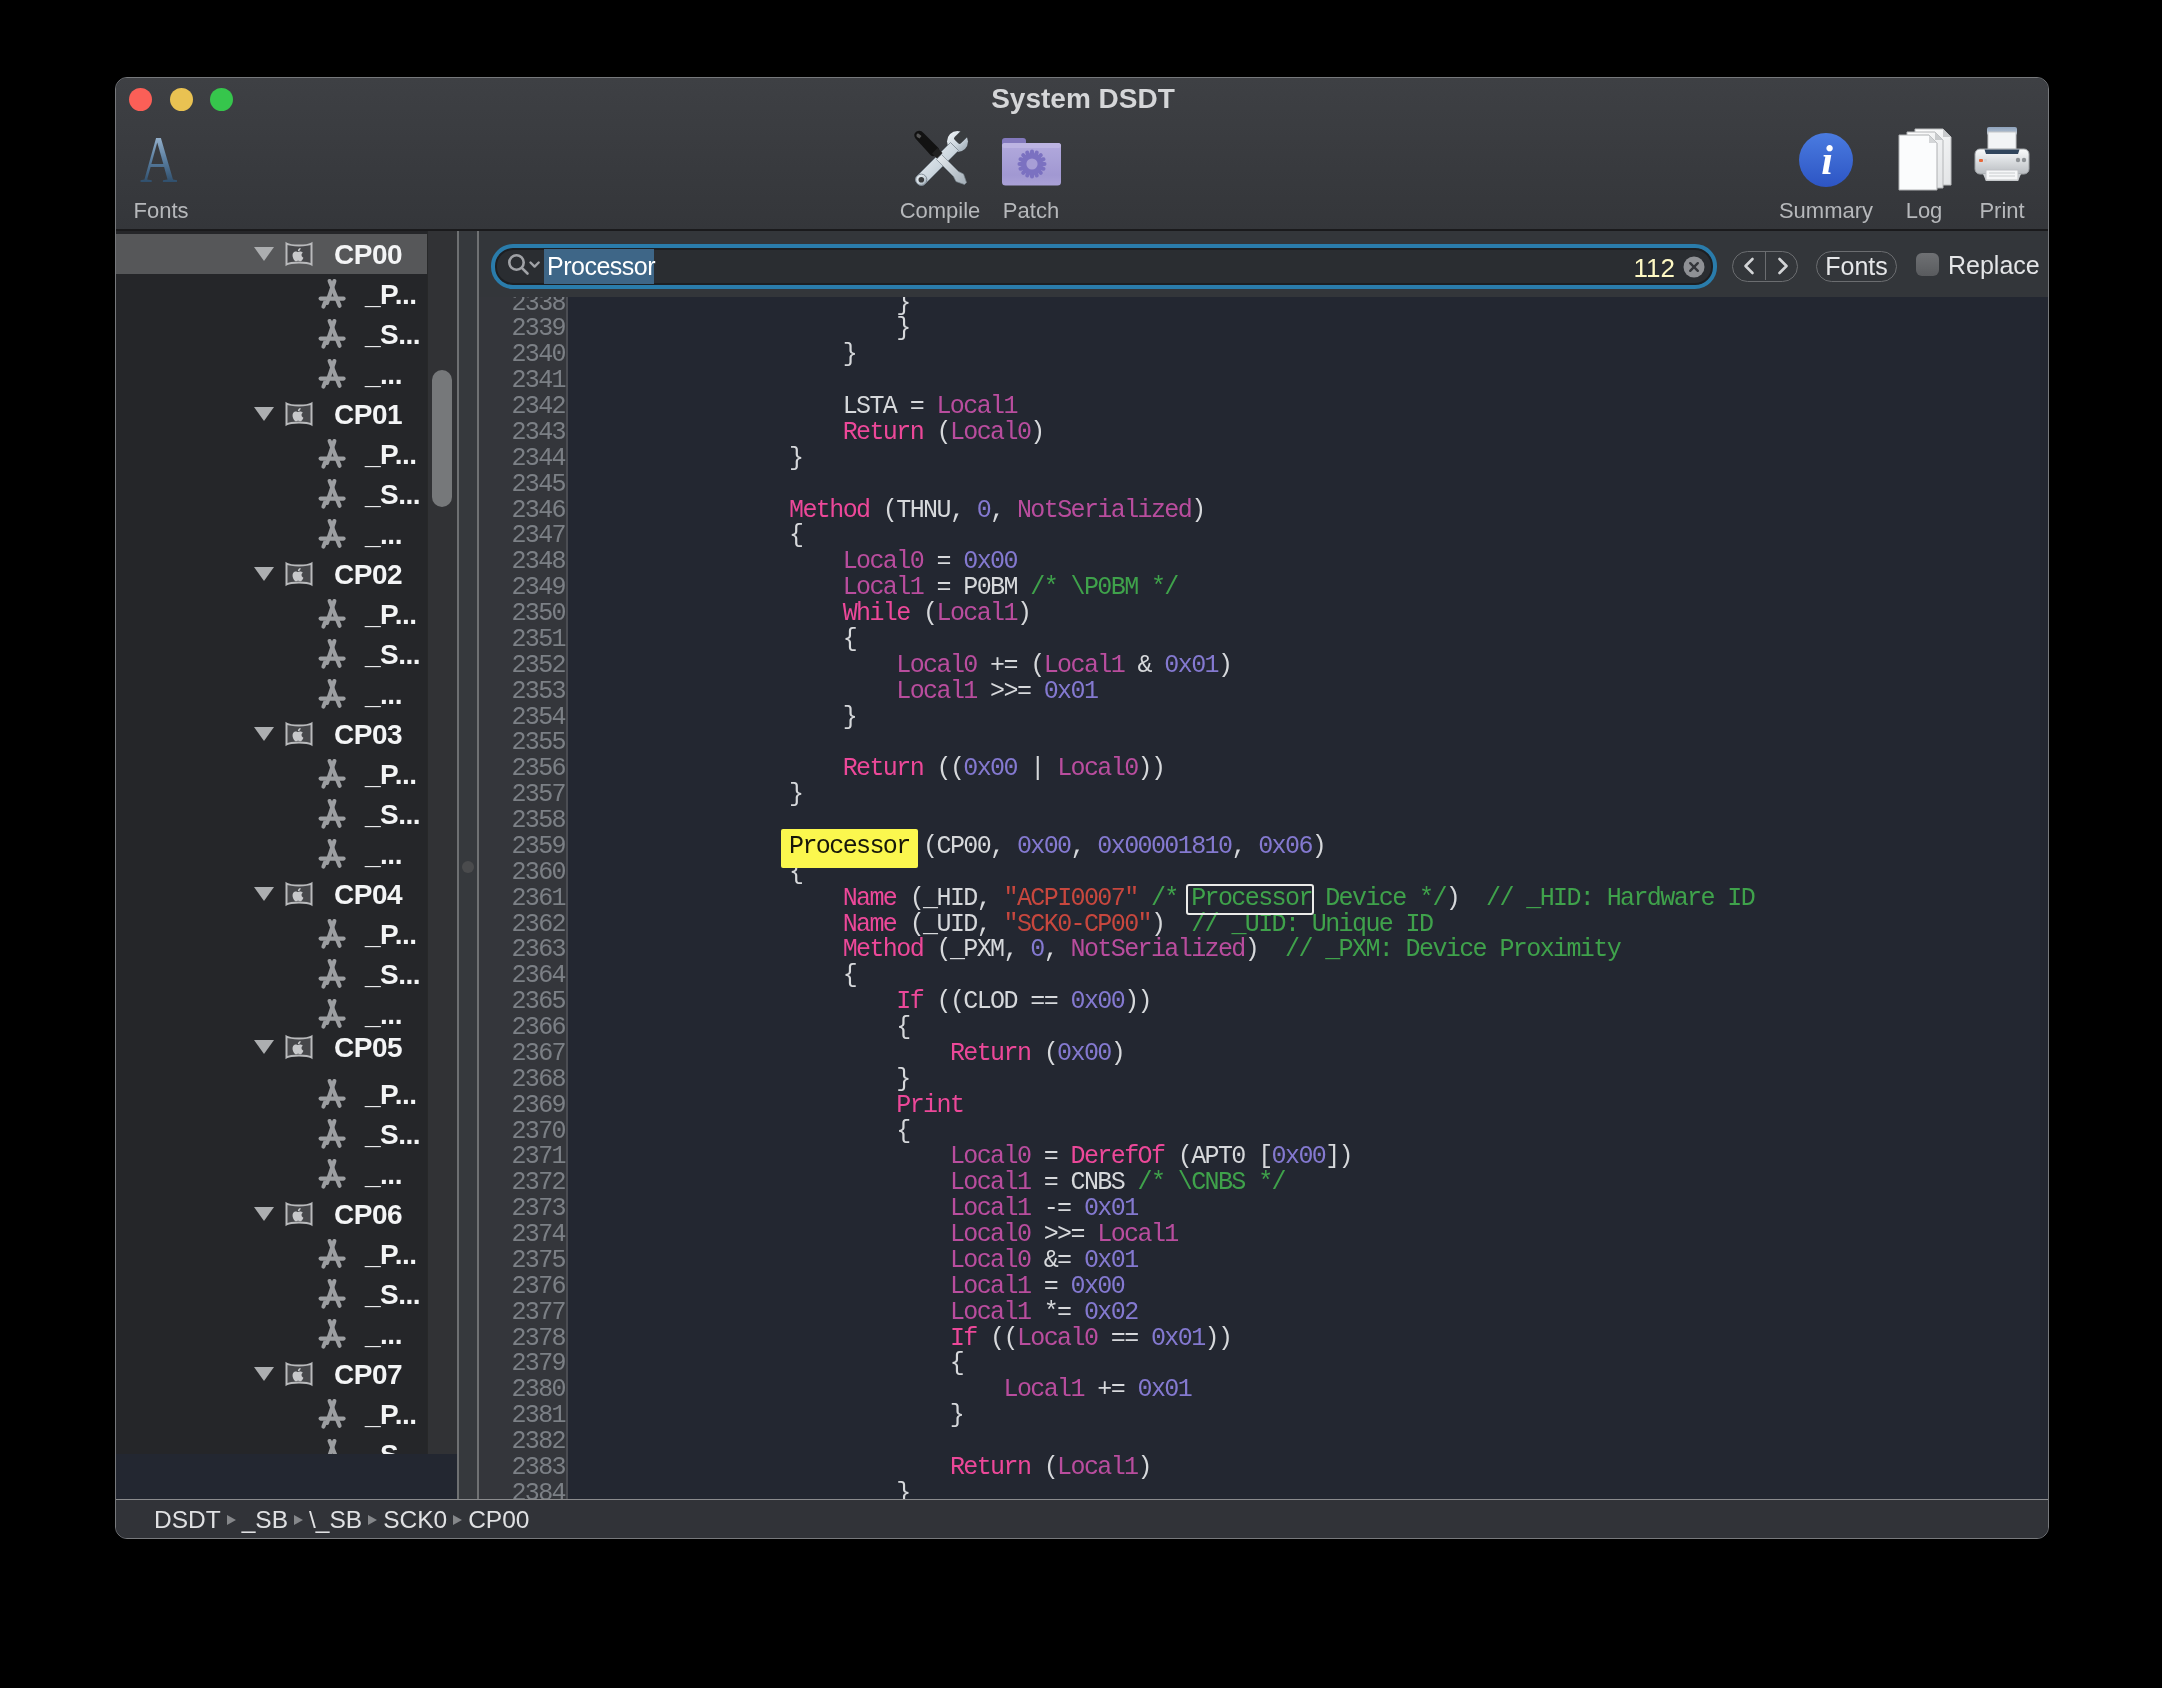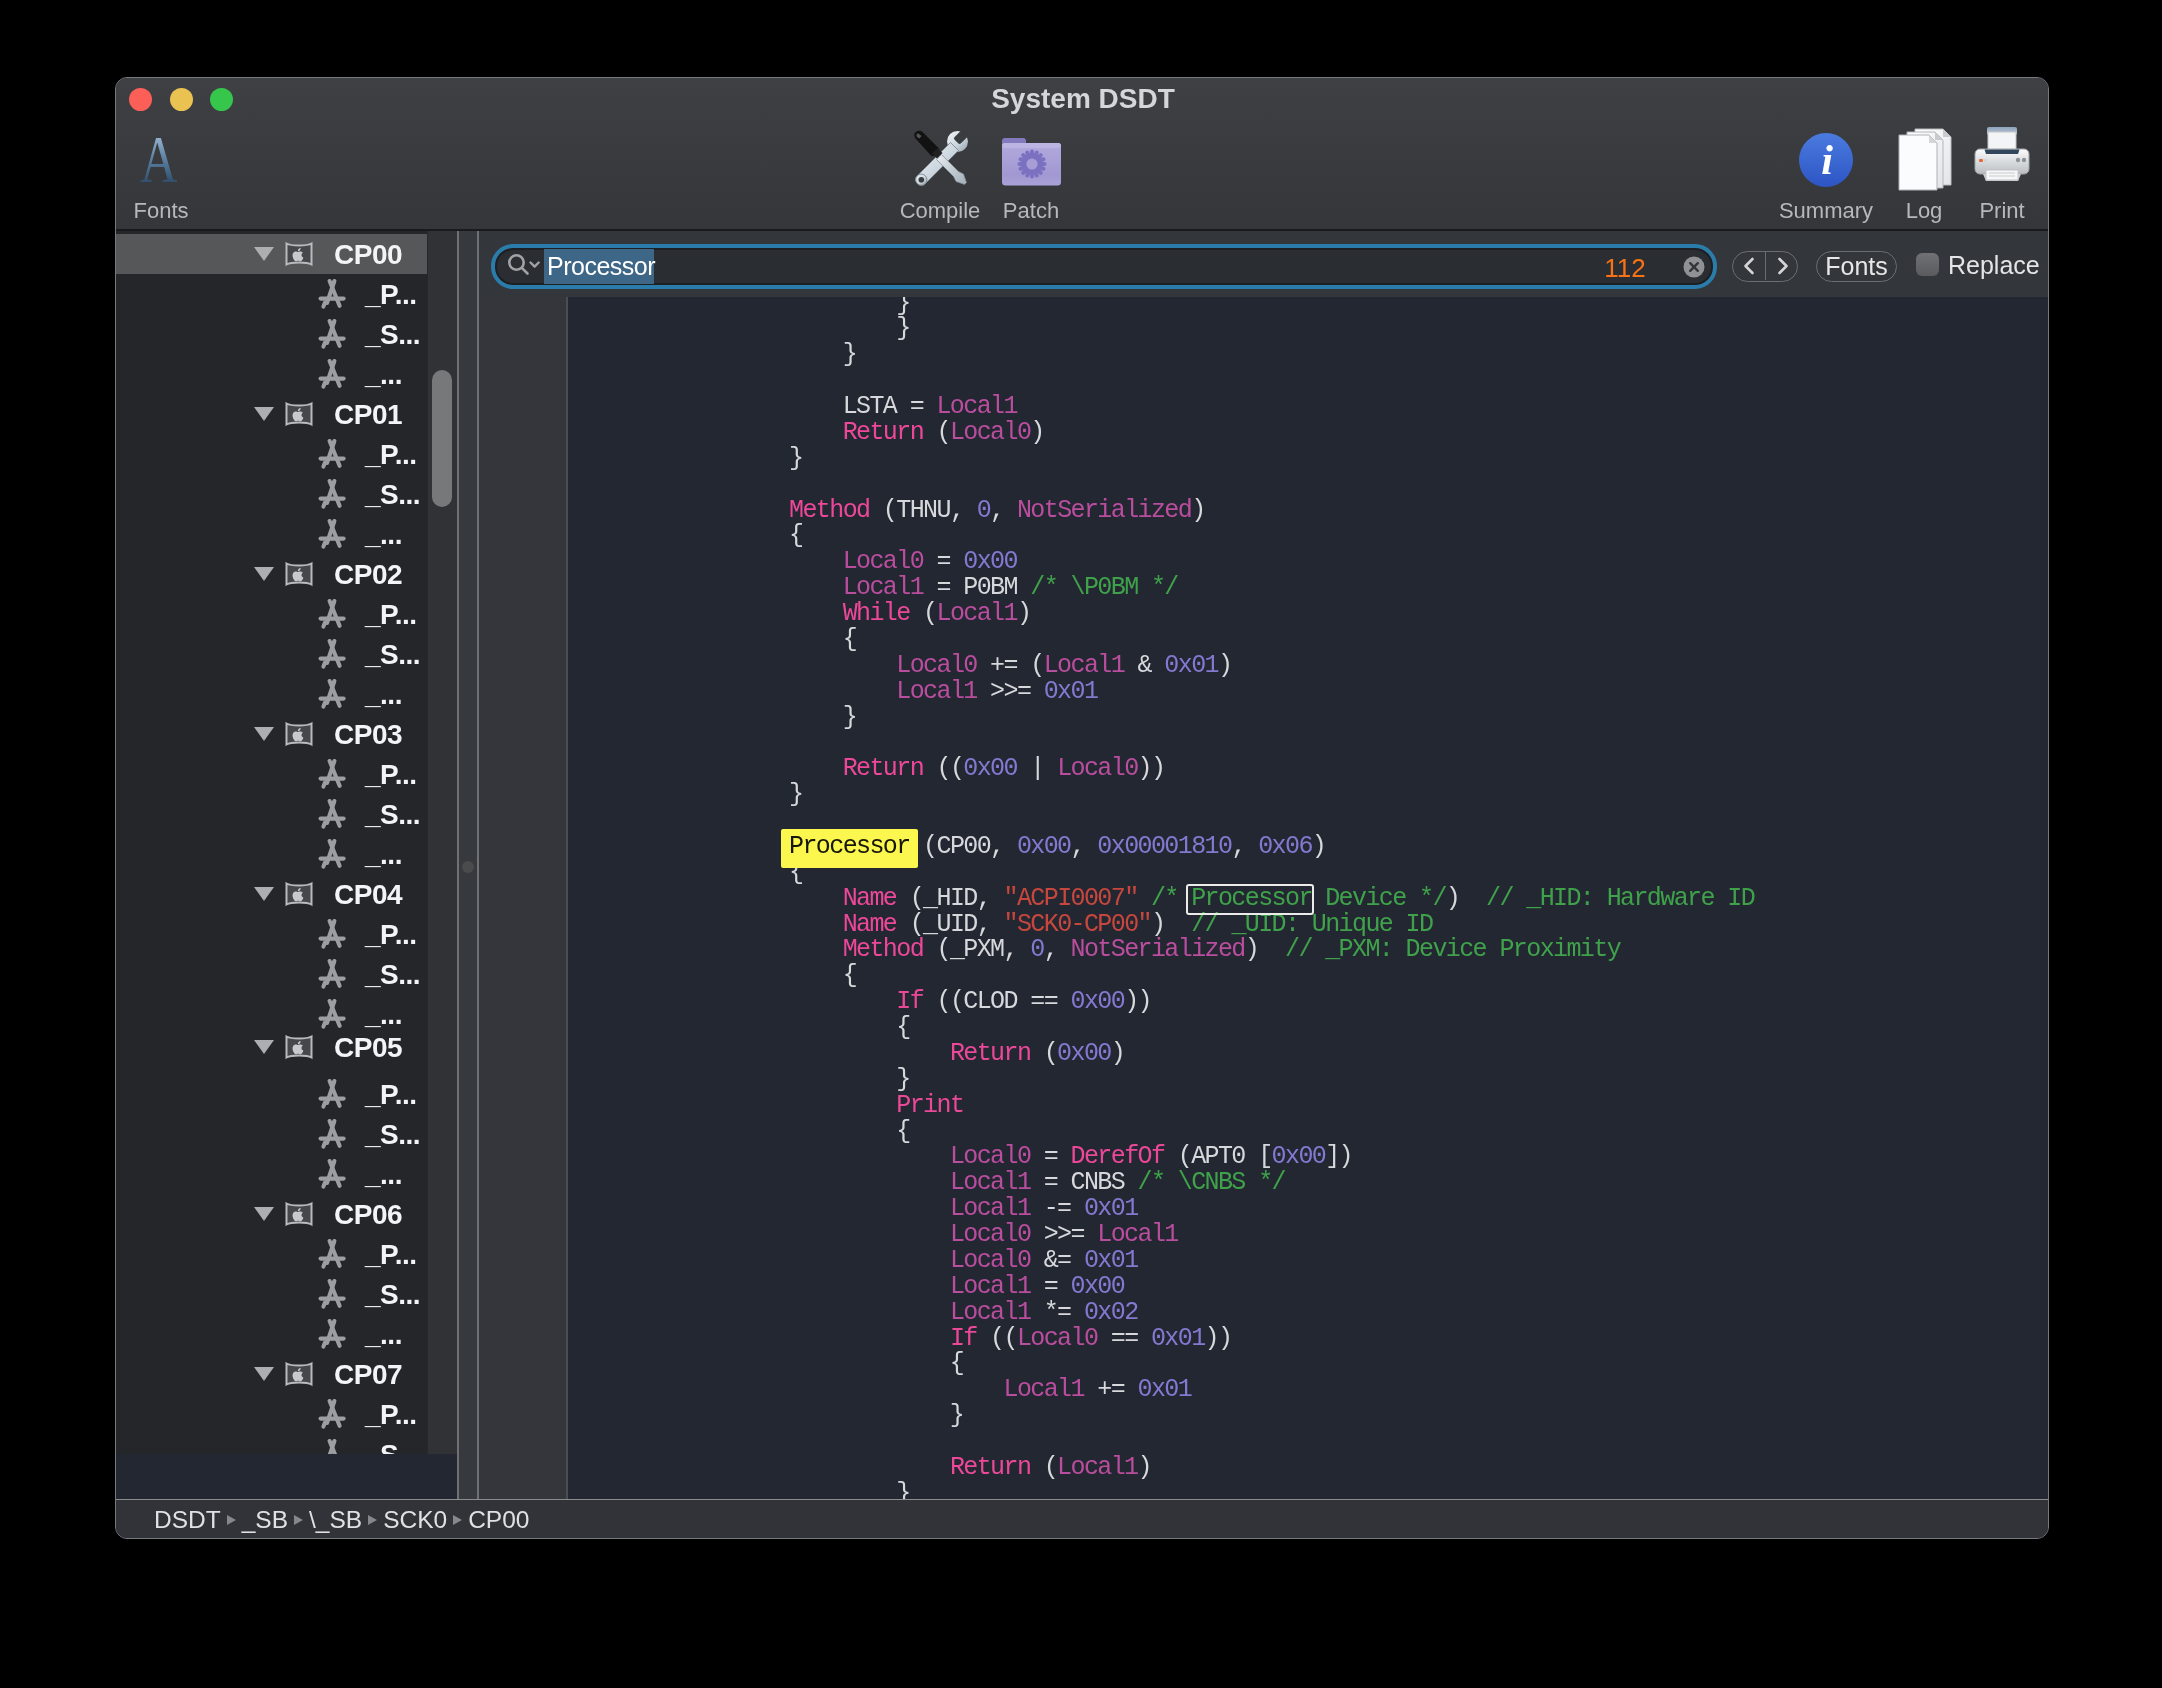--- a/index.html
+++ b/index.html
@@ -34,21 +34,21 @@
 #div1 { position:absolute; left:340.5px; top:153px; width:2.5px; height:1267.5px; background:#6e7072; }
 #divgap { position:absolute; left:343px; top:153px; width:18px; height:1267.5px; background:#36393d; }
 #divdot { position:absolute; left:346px; top:783px; width:12px; height:12px; border-radius:50%; background:#4a4b4d; }
 #div2 { position:absolute; left:361px; top:153px; width:2px; height:1267.5px; background:#6f7173; }
 
 #strip { position:absolute; left:363px; top:153px; width:1570px; height:65.5px; background:#33363a; }
 #sfield { position:absolute; left:12px; top:13px; width:1226px; height:45px;
   border-radius:22px; border:4px solid #2a7cab; background:#2a2d31; box-shadow:inset 0 0 0 2px #1d1f22; }
 #ssel { position:absolute; left:65px; top:18px; width:110px; height:35px; background:#3e6687; }
 #stext { position:absolute; left:68px; top:21px; font-size:25px; letter-spacing:-0.5px; color:#fff; }
-#scount { position:absolute; left:1096px; top:22px; width:100px; text-align:center; font-size:26px; color:#f97316; }
+#scount { position:absolute; left:1096px; top:22px; width:100px; text-align:right; font-size:26px; color:#fef9c3; }
 #sclear { position:absolute; left:1204px; top:25px; }
 #pnav { position:absolute; left:1253px; top:20px; width:66px; height:31px;
   border:1.5px solid #6b6d70; border-radius:15.5px; }
 #pnav .mid { position:absolute; left:31.5px; top:0; width:1.5px; height:28px; background:#6b6d70; }
 #done { position:absolute; left:1337px; top:20px; width:81px; height:31px;
   border:1.5px solid #6b6d70; border-radius:15.5px; text-align:center; font-size:25px; color:#e6e7e9; line-height:28px; }
 #cbox { position:absolute; left:1437px; top:22px; width:23px; height:23px;
   background:linear-gradient(#6f7174,#595b5e); border-radius:6px; }
 #replbl { position:absolute; left:1469px; top:20px; font-size:25px; color:#e4e5e7; }
 #codearea { position:absolute; left:363px; top:218.5px; width:1570px; height:1202px;
@@ -571,20 +571,67 @@
       </div>
     <div id="done">Fonts</div>
     <div id="cbox"></div>
     <div id="replbl">Replace</div>
   </div>
 
   <div id="codearea">
     <div id="gutter"></div>
     <div id="hlbox"></div>
     <div id="combox"></div>
+    <pre id="nums">2338
+2339
+2340
+2341
+2342
+2343
+2344
+2345
+2346
+2347
+2348
+2349
+2350
+2351
+2352
+2353
+2354
+2355
+2356
+2357
+2358
+2359
+2360
+2361
+2362
+2363
+2364
+2365
+2366
+2367
+2368
+2369
+2370
+2371
+2372
+2373
+2374
+2375
+2376
+2377
+2378
+2379
+2380
+2381
+2382
+2383
+2384</pre>
     <pre id="code">                        }
                         }
                     }
 
                     LSTA = <span class="m">Local1</span>
                     <span class="k">Return</span> (<span class="m">Local0</span>)
                 }
 
                 <span class="k">Method</span> (THNU, <span class="n">0</span>, <span class="m">NotSerialized</span>)
                 {

